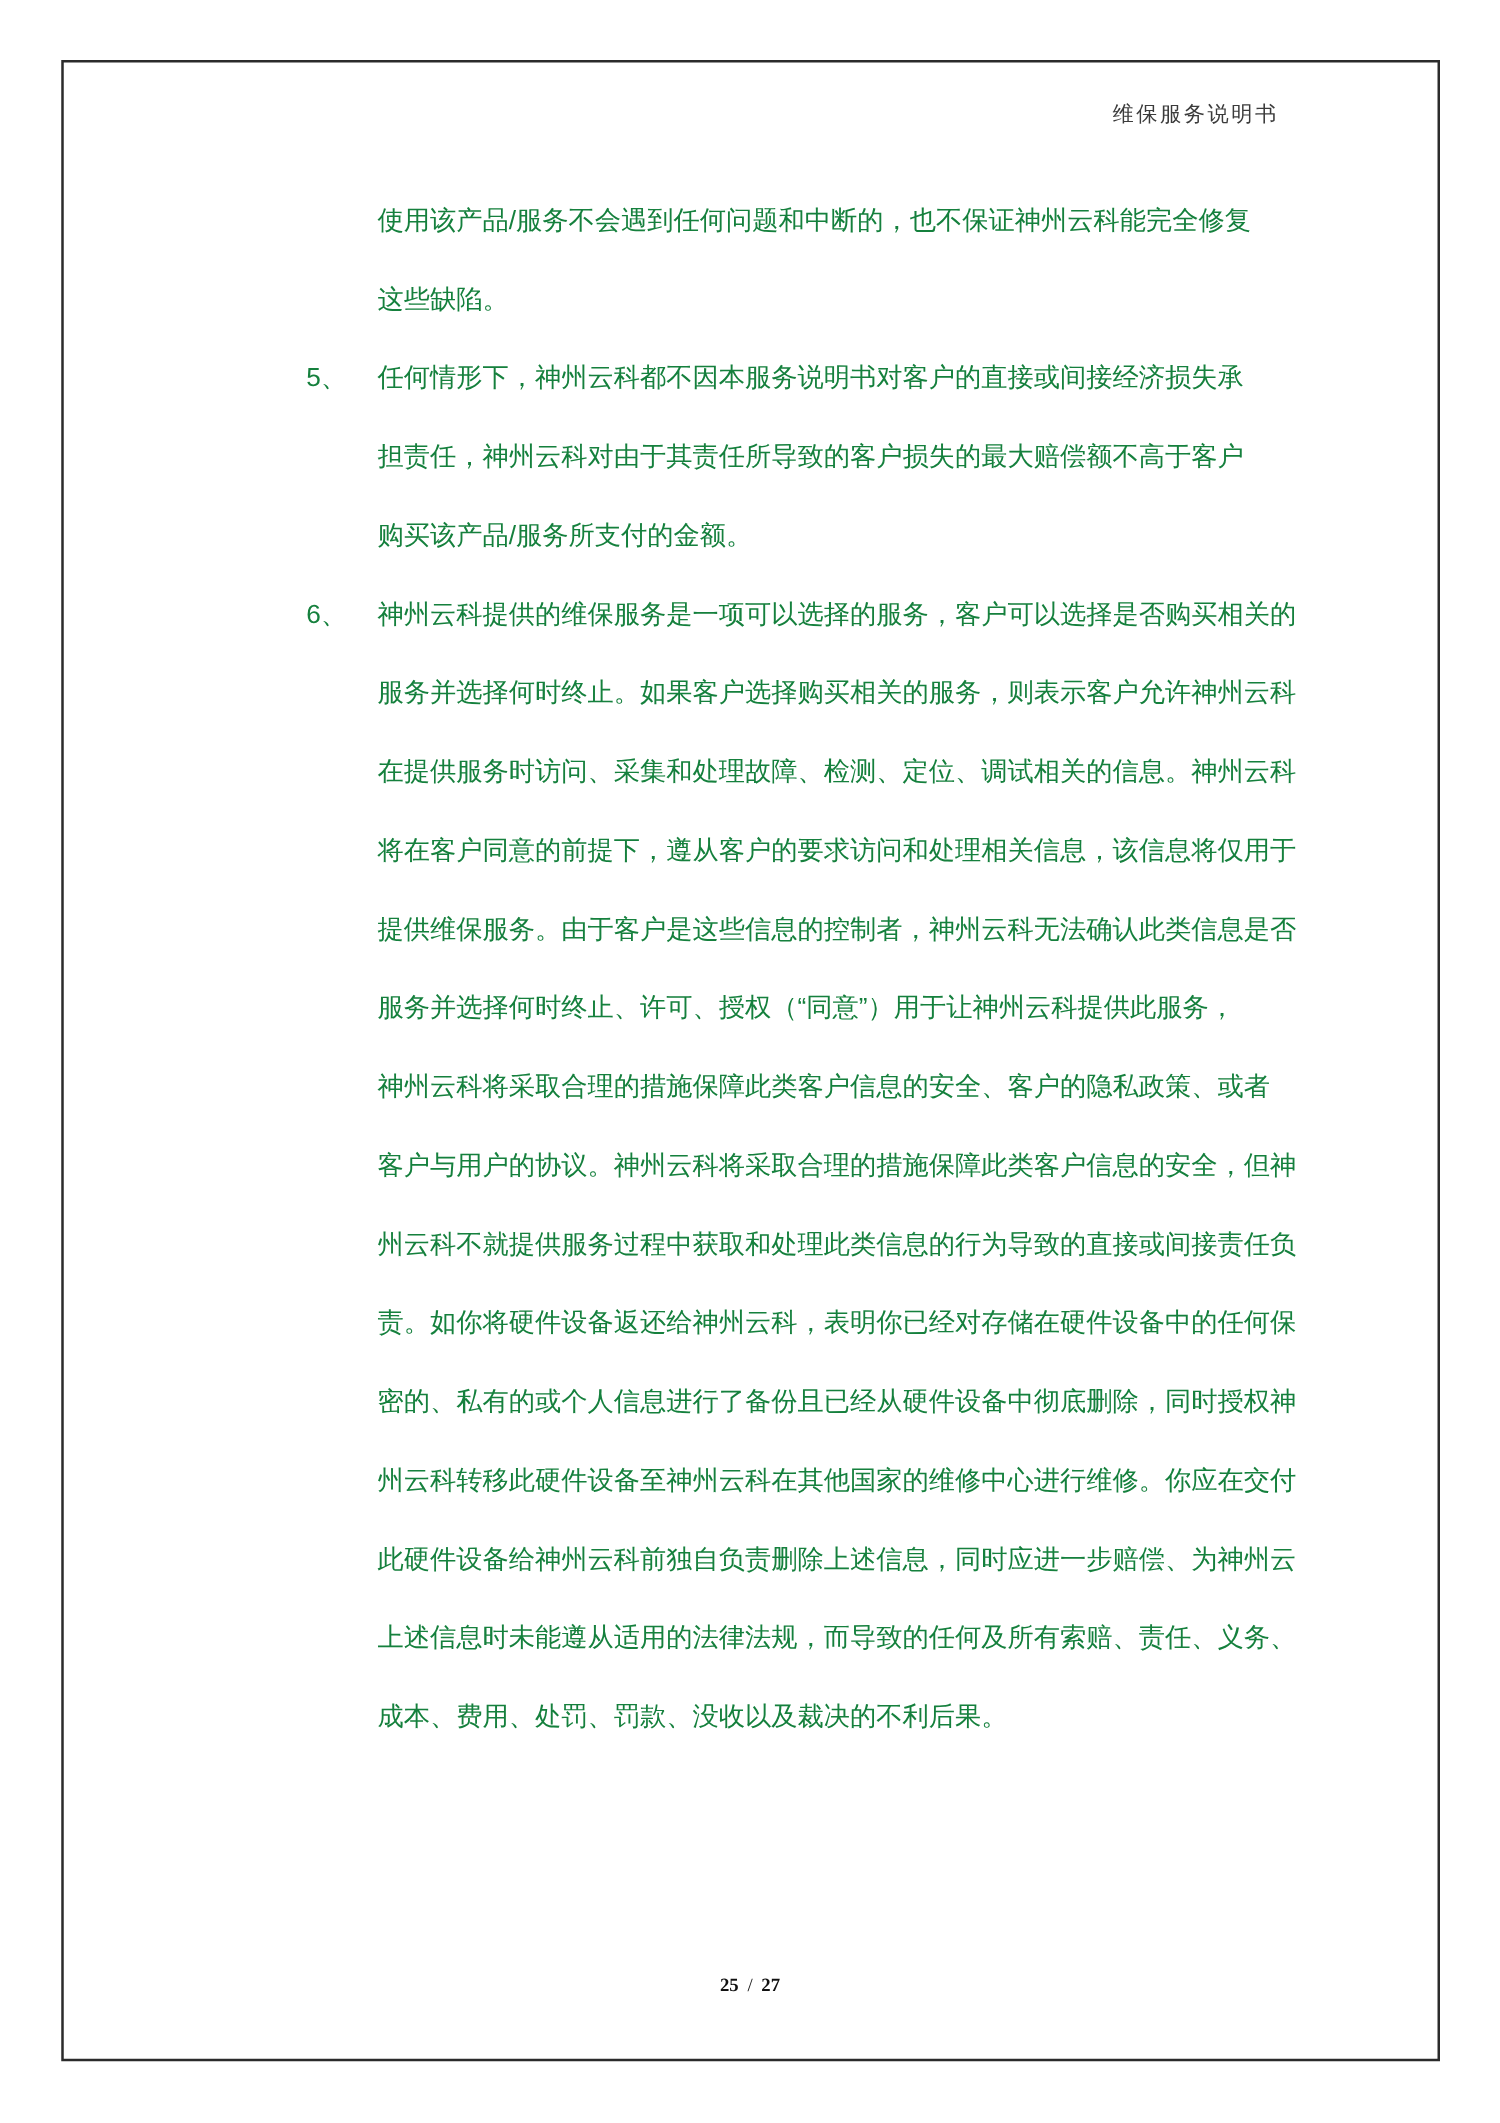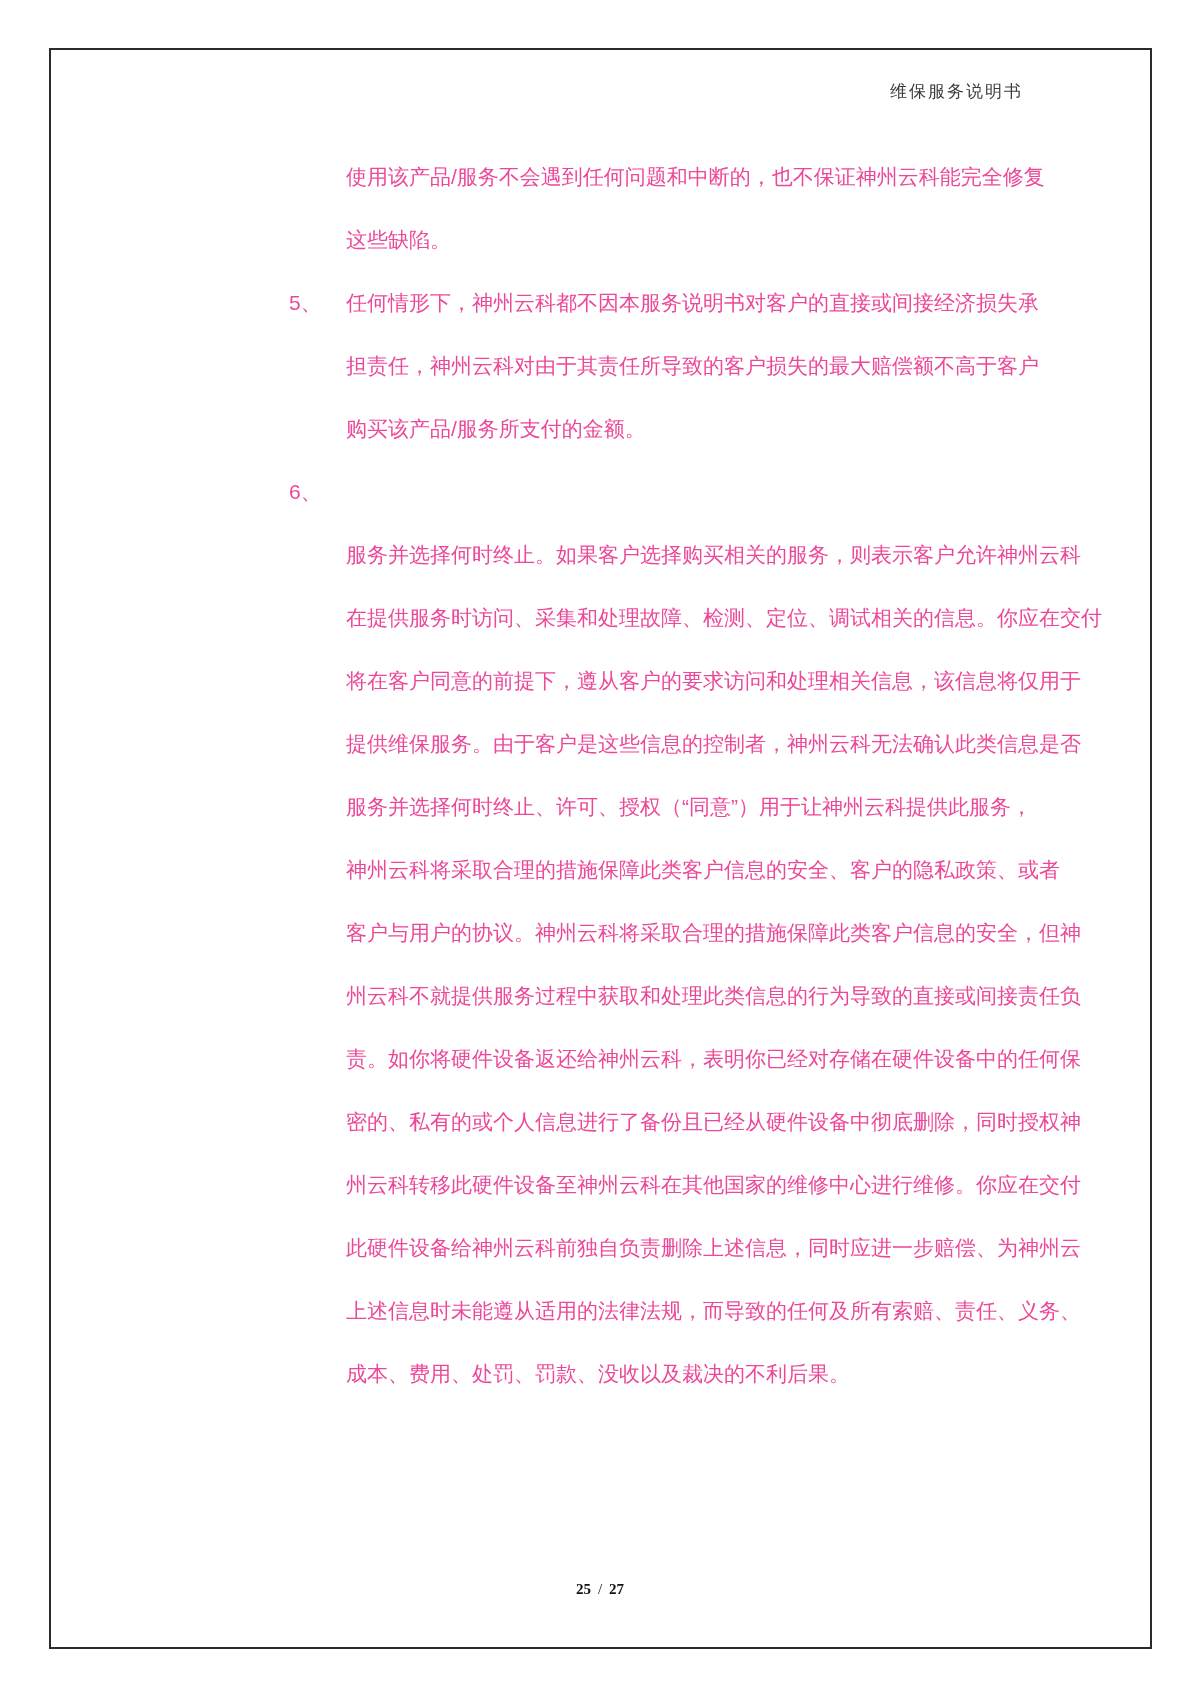--- a/index.html
+++ b/index.html
@@ -40,23 +40,22 @@
     left: 245px;
     top: 145px;
     width: 800px;
   }
   .line {
     position: relative;
     height: 63px;
     line-height: 63px;
     padding-left: 57px;
     font-size: 21px;
-    color: #ec4899;
+    color: #15803d;
     white-space: nowrap;
-    margin-left: 44px;
   }
   .num {
     position: absolute;
     left: 0;
     top: 0;
   }
   .footer {
     position: absolute;
     top: 1581px;
     left: 0;
@@ -86,23 +85,23 @@
       <div class="para">
         <div class="line"><span class="line-text">使用该产品/服务不会遇到任何问题和中断的，也不保证神州云科能完全修复</span></div>
         <div class="line"><span class="line-text">这些缺陷。</span></div>
       </div>
       <div class="para">
         <div class="line"><span class="num">5、</span><span class="line-text">任何情形下，神州云科都不因本服务说明书对客户的直接或间接经济损失承</span></div>
         <div class="line"><span class="line-text">担责任，神州云科对由于其责任所导致的客户损失的最大赔偿额不高于客户</span></div>
         <div class="line"><span class="line-text">购买该产品/服务所支付的金额。</span></div>
       </div>
       <div class="para">
-        <div class="line"><span class="num">6、</span></div>
+        <div class="line"><span class="num">6、</span><span class="line-text">神州云科提供的维保服务是一项可以选择的服务，客户可以选择是否购买相关的</span></div>
         <div class="line"><span class="line-text">服务并选择何时终止。如果客户选择购买相关的服务，则表示客户允许神州云科</span></div>
-        <div class="line"><span class="line-text">在提供服务时访问、采集和处理故障、检测、定位、调试相关的信息。你应在交付</span></div>
+        <div class="line"><span class="line-text">在提供服务时访问、采集和处理故障、检测、定位、调试相关的信息。神州云科</span></div>
         <div class="line"><span class="line-text">将在客户同意的前提下，遵从客户的要求访问和处理相关信息，该信息将仅用于</span></div>
         <div class="line"><span class="line-text">提供维保服务。由于客户是这些信息的控制者，神州云科无法确认此类信息是否</span></div>
         <div class="line"><span class="line-text">服务并选择何时终止、许可、授权（“同意”）用于让神州云科提供此服务，</span></div>
         <div class="line"><span class="line-text">神州云科将采取合理的措施保障此类客户信息的安全、客户的隐私政策、或者</span></div>
         <div class="line"><span class="line-text">客户与用户的协议。神州云科将采取合理的措施保障此类客户信息的安全，但神</span></div>
         <div class="line"><span class="line-text">州云科不就提供服务过程中获取和处理此类信息的行为导致的直接或间接责任负</span></div>
         <div class="line"><span class="line-text">责。如你将硬件设备返还给神州云科，表明你已经对存储在硬件设备中的任何保</span></div>
         <div class="line"><span class="line-text">密的、私有的或个人信息进行了备份且已经从硬件设备中彻底删除，同时授权神</span></div>
         <div class="line"><span class="line-text">州云科转移此硬件设备至神州云科在其他国家的维修中心进行维修。你应在交付</span></div>
         <div class="line"><span class="line-text">此硬件设备给神州云科前独自负责删除上述信息，同时应进一步赔偿、为神州云</span></div>

